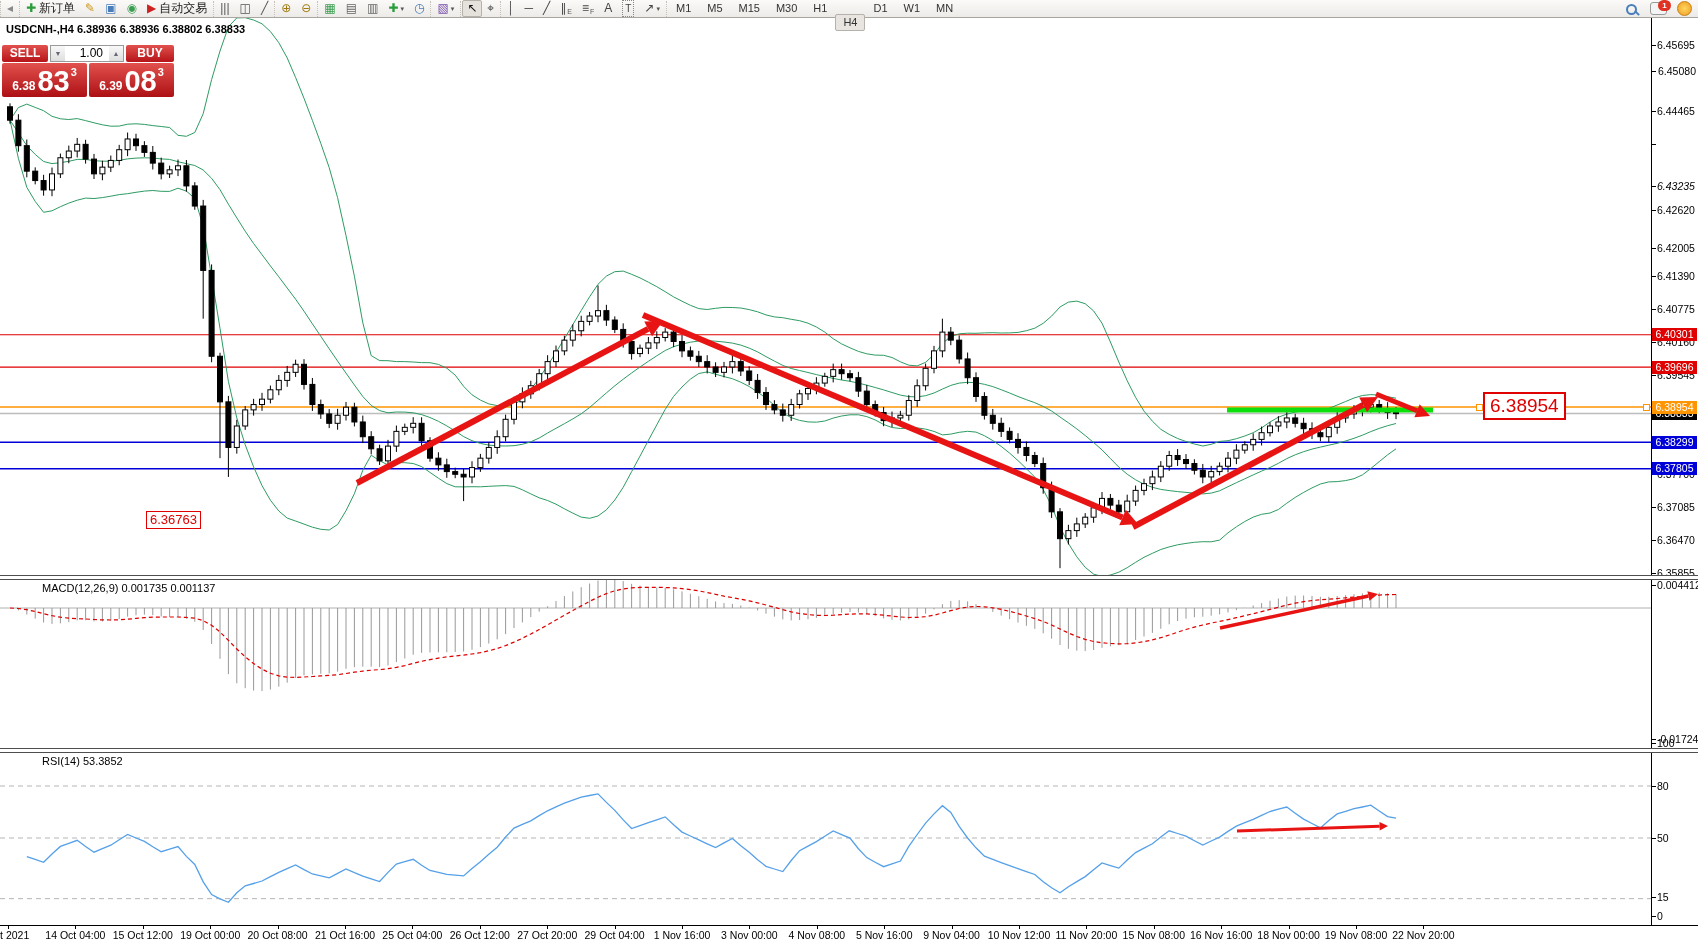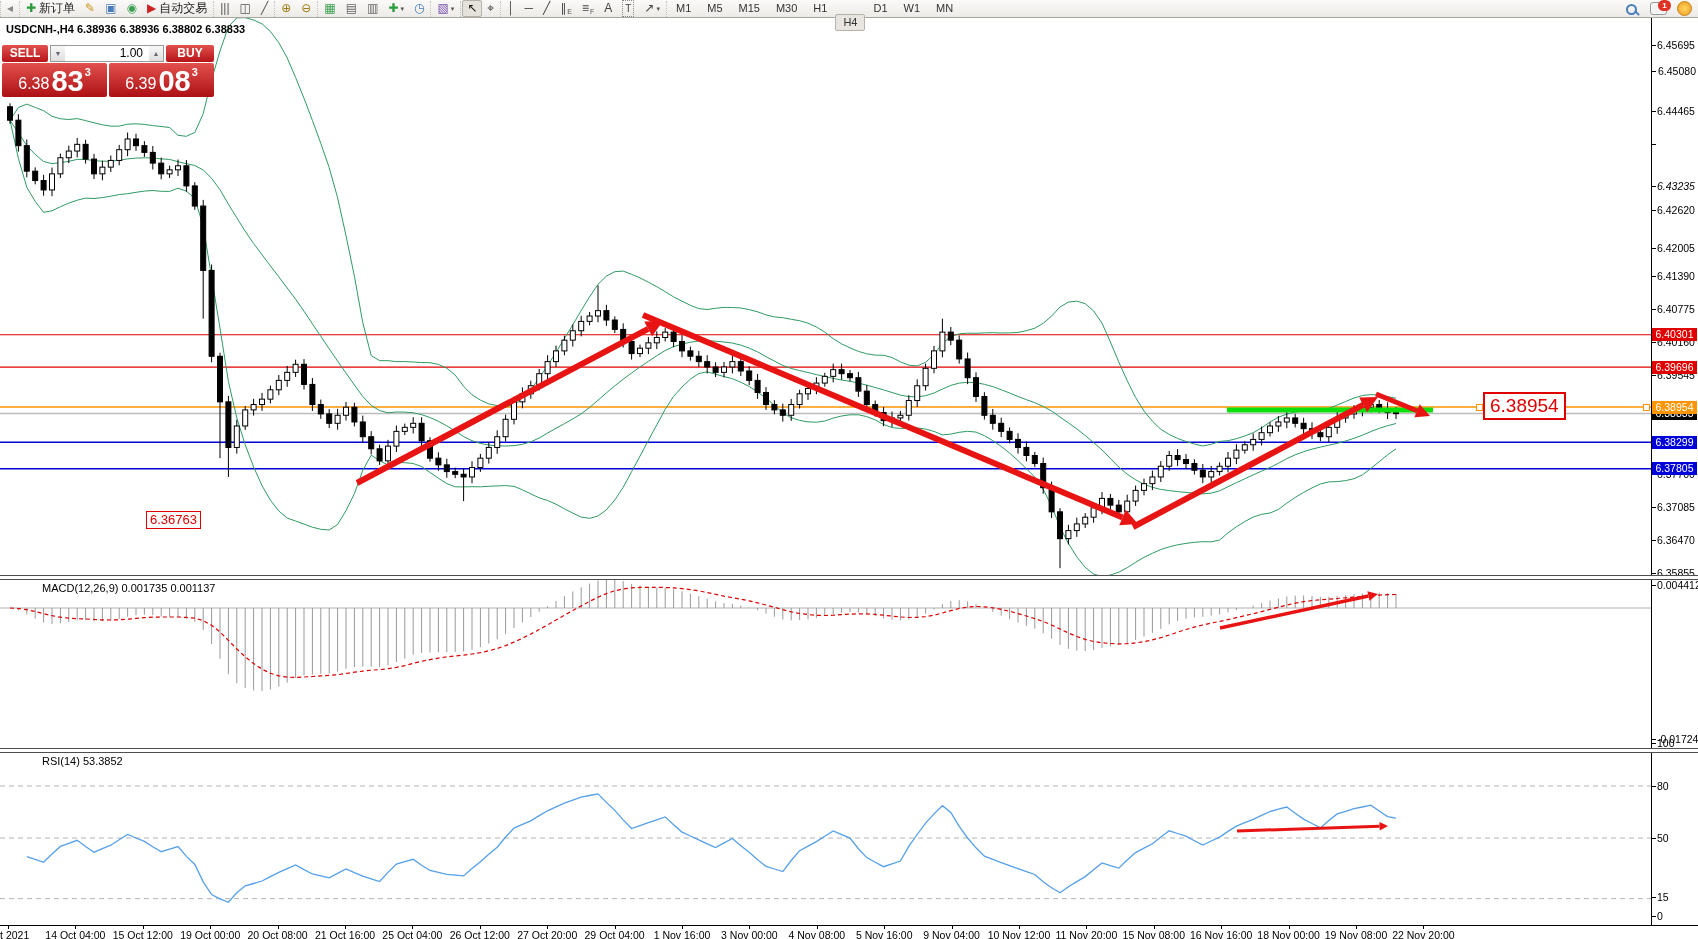--- a/index.html
+++ b/index.html
@@ -35,33 +35,33 @@
   .pane-sep{position:absolute;left:0;width:1698px;height:3px;background:#fff;border-top:1px solid #4f4f4f;border-bottom:1px solid #4f4f4f;z-index:3;}
   #symbol-line{position:absolute;left:6px;top:6px;z-index:3;font-size:11px;font-weight:bold;color:#000;}
   .ind-label{position:absolute;left:4px;z-index:3;font-size:11px;color:#000;margin-left:38px;}
   .axlbl{position:absolute;left:1657px;width:40px;font-size:10.5px;color:#000;z-index:2;}
   .axlbl:before{content:"";position:absolute;left:-5px;top:6px;width:4px;border-top:1px solid #000;}
   .badge-lbl{position:absolute;left:1652px;width:45px;height:13px;font-size:10.5px;color:#fff;text-align:center;line-height:13px;z-index:3;}
   .ttick{position:absolute;top:908px;width:1px;height:4px;background:#000;z-index:3;}
   .tlbl{position:absolute;top:912px;transform:translateX(-50%);font-size:10.5px;color:#000;white-space:nowrap;z-index:3;}
   #time-strip{position:absolute;left:0;top:908px;width:1698px;height:14px;background:#fff;border-top:1px solid #000;z-index:2;}
   
-  #oneclick{position:absolute;left:2px;top:28px;width:212px;z-index:5;}
+  #oneclick{position:absolute;left:2px;top:28px;width:172px;z-index:5;}
   #oc-top{display:flex;height:17px;}
   .ocbtn{background:linear-gradient(#e2514d,#b51418);color:#fff;font-size:12px;font-weight:bold;
     text-align:center;line-height:17px;border-radius:2px;}
   #oc-sell{width:46px;}
   #oc-buy{width:48px;}
   #oc-spin{flex:1;margin:0 2px;display:flex;background:#fff;border:1px solid #9a9a9a;box-sizing:border-box;}
   .spinbtn{width:14px;background:linear-gradient(#f8f8f8,#dedede);color:#667;font-size:7px;text-align:center;line-height:15px;}
   #oc-spin .val{flex:1;text-align:right;font-size:12px;line-height:15px;padding-right:6px;color:#000;}
   #oc-prices{display:flex;margin-top:1px;height:34px;}
   .ocprice{flex:1;background:linear-gradient(#e2514d,#ad1014);color:#fff;border-radius:2px;position:relative;
     display:flex;align-items:flex-end;justify-content:center;padding-bottom:1px;}
-  .ocprice .small{font-size:16px;font-weight:normal;margin:16px 2px 3px 0;}
+  .ocprice .small{font-size:12px;font-weight:bold;margin:16px 2px 3px 0;}
   .ocprice .big{font-size:29px;font-weight:bold;line-height:30px;}
   .ocprice .sup{font-size:11px;font-weight:bold;margin:3px 0 0 1px;align-self:flex-start;}
   #oc-prices .ocprice+.ocprice{margin-left:2px;}
   
   .ann{position:absolute;background:#fff;color:#e00000;border:1px solid #e00000;z-index:4;white-space:nowrap;}
   .ann.small{font-size:13px;padding:0 3px;line-height:16px;}
   .ann.big{font-size:19px;font-weight:500;border-width:2px;padding:0 5px;line-height:24px;}
   .handle{position:absolute;width:5px;height:5px;border:1px solid #ff9500;background:#fff;z-index:4;}
 </style>
 </head>

